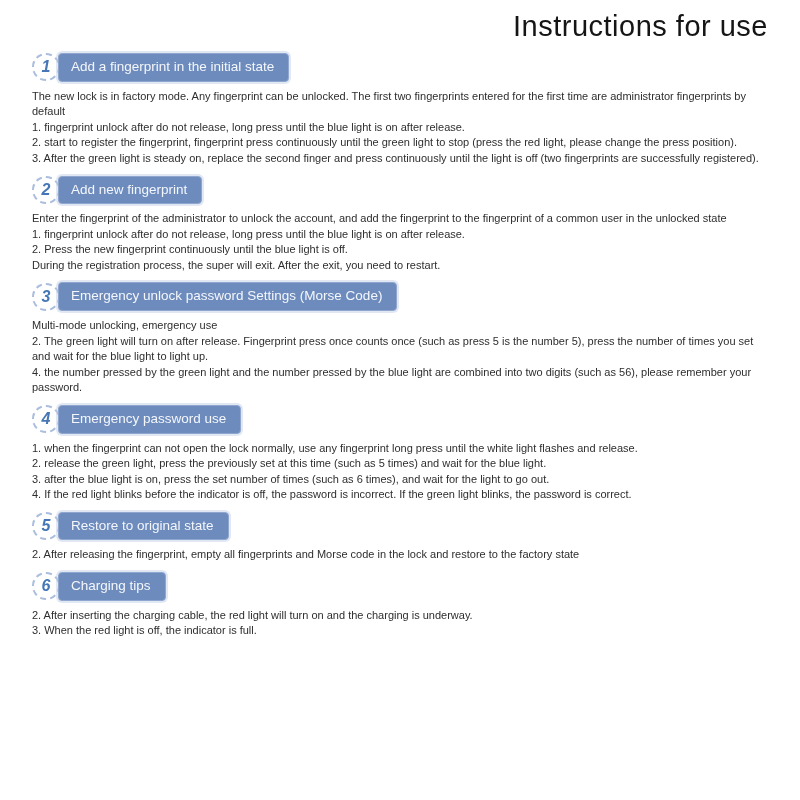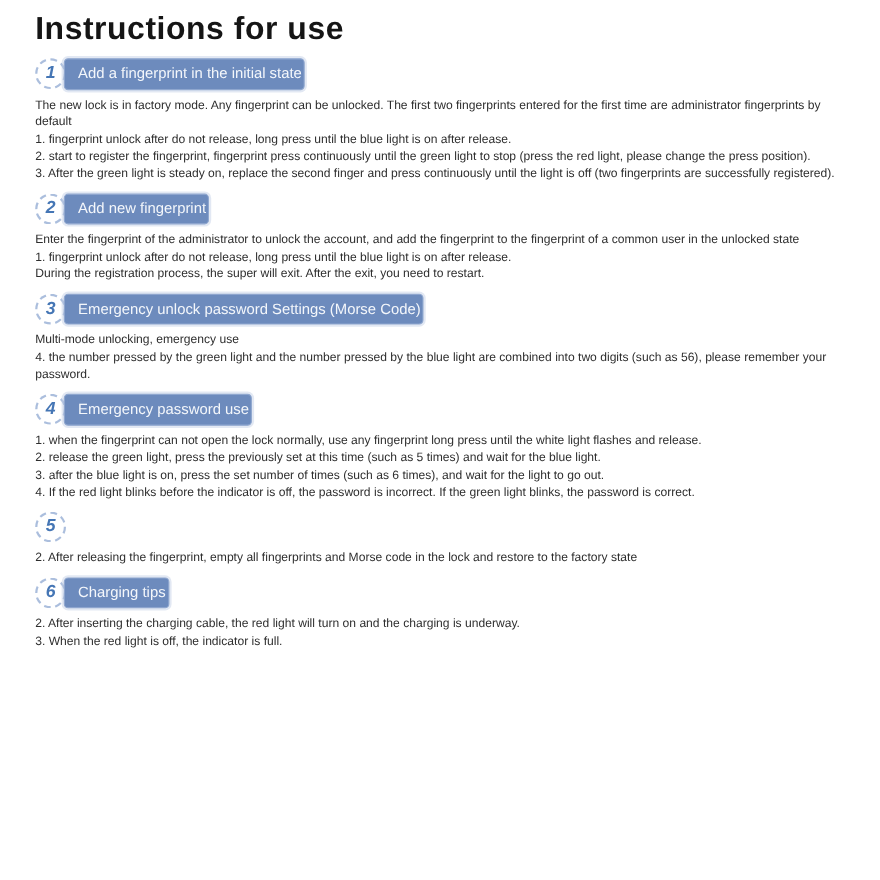--- a/index.html
+++ b/index.html
@@ -4,23 +4,23 @@
 <style>
   * { margin: 0; padding: 0; box-sizing: border-box; }
   html, body { background: #ffffff; }
   body {
     width: 800px; height: 800px; overflow: hidden;
     font-family: "Liberation Sans", sans-serif;
     color: #2d2d2d;
   }
   .page { padding: 8px 32px 10px 32px; }
   .title {
-    text-align: left;
+    text-align: right;
     font-size: 29px;
-    font-weight: 700;
+    font-weight: 400;
     color: #151515;
     margin: 2px 0 10px 0;
     letter-spacing: 0.5px;
   }
   .section { margin: 0 0 4px 0; }
   .sec-head {
     display: flex;
     align-items: center;
     margin: 9px 0 7px 0;
   }
@@ -37,21 +37,21 @@
     flex: 0 0 auto;
     margin-right: 4px;
   }
   .pill {
     background: #6d8bbd;
     border: 1px solid #8fa7cf;
     box-shadow: 0 0 0 2px rgba(190, 204, 228, 0.45);
     color: #f4f7fb;
     font-size: 13.5px;
     line-height: 1;
-    padding: 6px 2px 7px 12px;
+    padding: 6px 14px 7px 12px;
     border-radius: 4px;
     margin-left: -6px;
   }
   .body-line {
     font-size: 11px;
     line-height: 1.42;
     color: #2e2e2e;
   }
 </style>
 </head>
@@ -71,46 +71,49 @@
     <p class="body-line">3. After the green light is steady on, replace the second finger and press continuously until the light is off (two fingerprints are successfully registered).</p>
   </section>
 
   <section class="section">
     <div class="sec-head">
       <span class="num-circle">2</span>
       <span class="pill">Add new fingerprint</span>
     </div>
     <p class="body-line">Enter the fingerprint of the administrator to unlock the account, and add the fingerprint to the fingerprint of a common user in the unlocked state</p>
     <p class="body-line">1. fingerprint unlock after do not release, long press until the blue light is on after release.</p>
+    <p class="body-line">2. Press the new fingerprint continuously until the blue light is off.</p>
     <p class="body-line">During the registration process, the super will exit. After the exit, you need to restart.</p>
   </section>
 
   <section class="section">
     <div class="sec-head">
       <span class="num-circle">3</span>
       <span class="pill">Emergency unlock password Settings (Morse Code)</span>
     </div>
     <p class="body-line">Multi-mode unlocking, emergency use</p>
+    <p class="body-line">2. The green light will turn on after release. Fingerprint press once counts once (such as press 5 is the number 5), press the number of times you set and wait for the blue light to light up.</p>
     <p class="body-line">4. the number pressed by the green light and the number pressed by the blue light are combined into two digits (such as 56), please remember your password.</p>
   </section>
 
   <section class="section">
     <div class="sec-head">
       <span class="num-circle">4</span>
       <span class="pill">Emergency password use</span>
     </div>
     <p class="body-line">1. when the fingerprint can not open the lock normally, use any fingerprint long press until the white light flashes and release.</p>
     <p class="body-line">2. release the green light, press the previously set at this time (such as 5 times) and wait for the blue light.</p>
     <p class="body-line">3. after the blue light is on, press the set number of times (such as 6 times), and wait for the light to go out.</p>
     <p class="body-line">4. If the red light blinks before the indicator is off, the password is incorrect. If the green light blinks, the password is correct.</p>
   </section>
 
   <section class="section">
     <div class="sec-head">
       <span class="num-circle">5</span>
+      <span class="pill">Restore to original state</span>
     </div>
     <p class="body-line">2. After releasing the fingerprint, empty all fingerprints and Morse code in the lock and restore to the factory state</p>
   </section>
 
   <section class="section">
     <div class="sec-head">
       <span class="num-circle">6</span>
       <span class="pill">Charging tips</span>
     </div>
     <p class="body-line">2. After inserting the charging cable, the red light will turn on and the charging is underway.</p>

